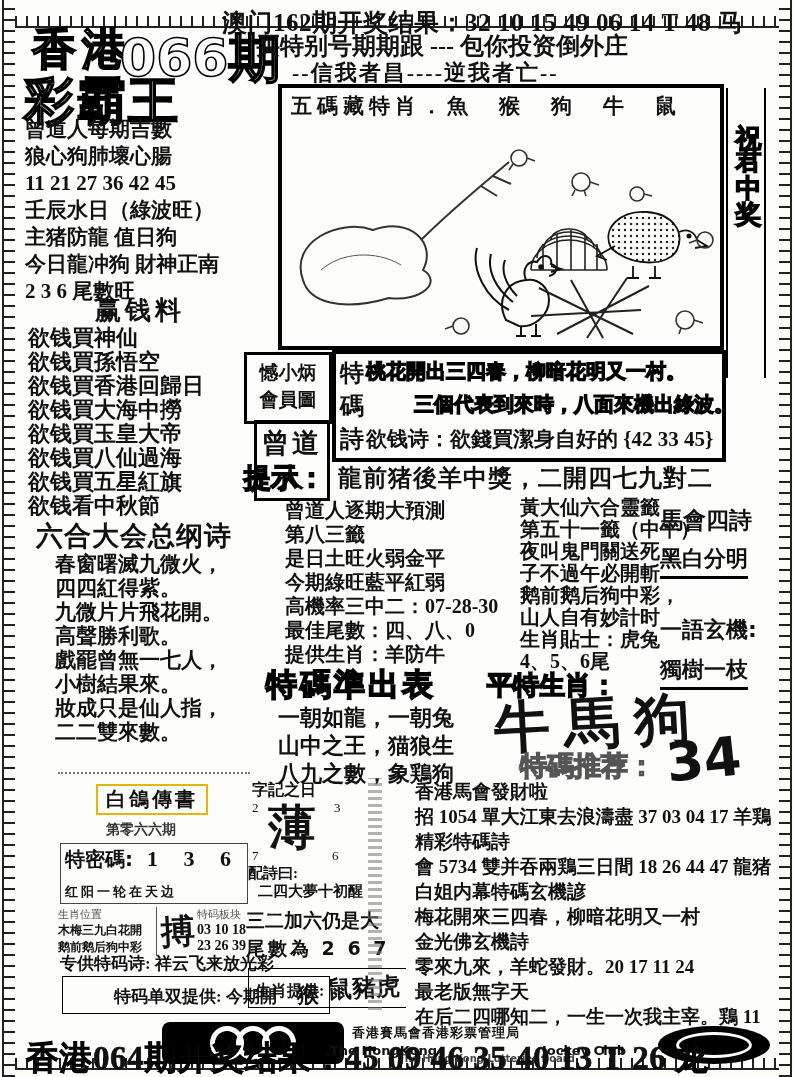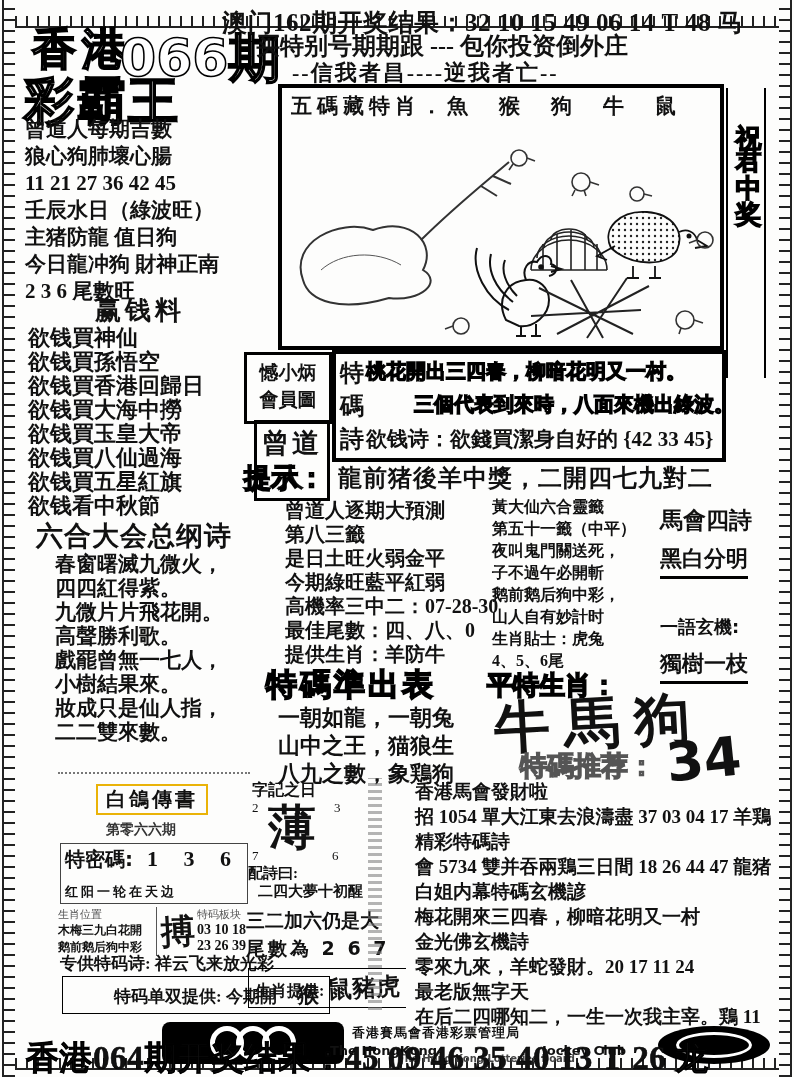--- a/index.html
+++ b/index.html
@@ -176,35 +176,35 @@
   <div class="abs bold line-list" style="left:285px;top:498px;font-size:20px;line-height:24px;">
     <div>曾道人逐期大預測</div>
     <div>第八三籤</div>
     <div>是日土旺火弱金平</div>
     <div>今期綠旺藍平紅弱</div>
     <div>高機率三中二：07-28-30</div>
     <div>最佳尾數：四、八、0</div>
     <div>提供生肖：羊防牛</div>
   </div>
 
-  <div class="abs bold line-list" style="left:492px;top:496px;font-size:16px;line-height:22px;">
+  <div class="abs bold line-list" style="left:520px;top:496px;font-size:20px;line-height:22px;">
     <div>黃大仙六合靈籤</div>
     <div>第五十一籤（中平）</div>
     <div>夜叫鬼門關送死，</div>
     <div>子不過午必開斬</div>
     <div>鹅前鹅后狗中彩，</div>
     <div>山人自有妙計时</div>
     <div>生肖貼士：虎兔</div>
     <div>4、5、6尾</div>
   </div>
 
   <div class="abs" style="left:660px;top:505px;width:120px;">
     <div class="bold sans" style="font-size:23px;">馬會四詩</div>
     <div class="bold underl" style="font-size:22px;margin-top:8px;display:inline-block;">黑白分明</div>
-    <div class="bold sans" style="font-size:18px;margin-top:36px;">一語玄機:</div>
+    <div class="bold sans" style="font-size:22px;margin-top:36px;">一語玄機:</div>
     <div class="bold underl" style="font-size:22px;margin-top:10px;display:inline-block;">獨樹一枝</div>
   </div>
 
   <div class="abs outl" style="left:266px;top:664px;font-size:31px;letter-spacing:3px;">特碼準出表</div>
   <div class="abs bold line-list" style="left:278px;top:704px;font-size:22px;line-height:28px;">
     <div>一朝如龍，一朝兔</div>
     <div>山中之王，猫狼生</div>
     <div>八九之數，象鶏狗</div>
   </div>
 

